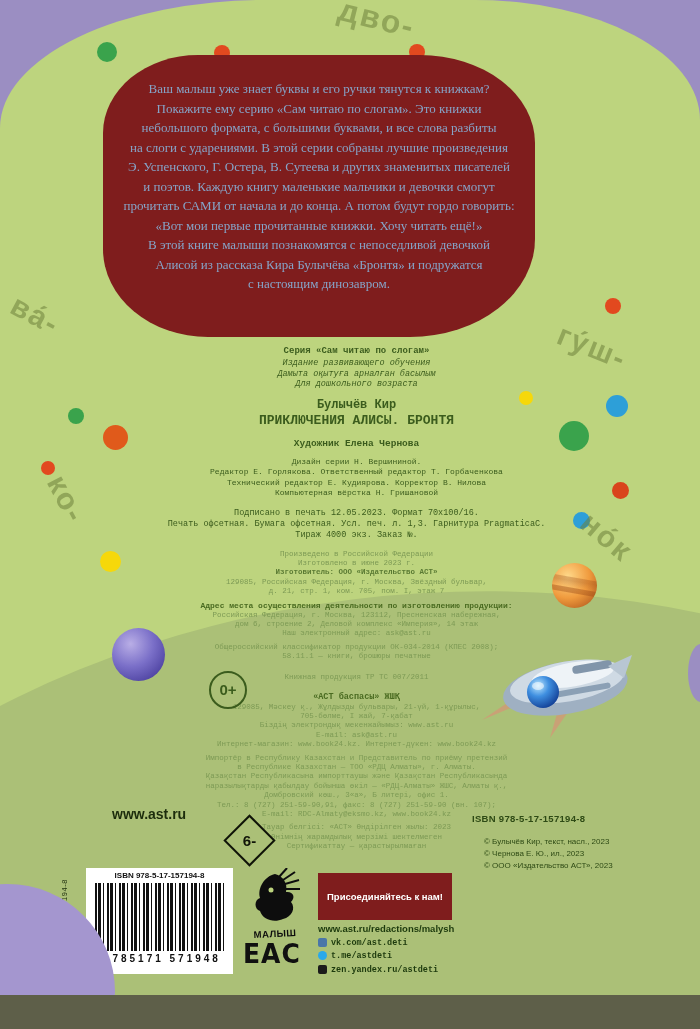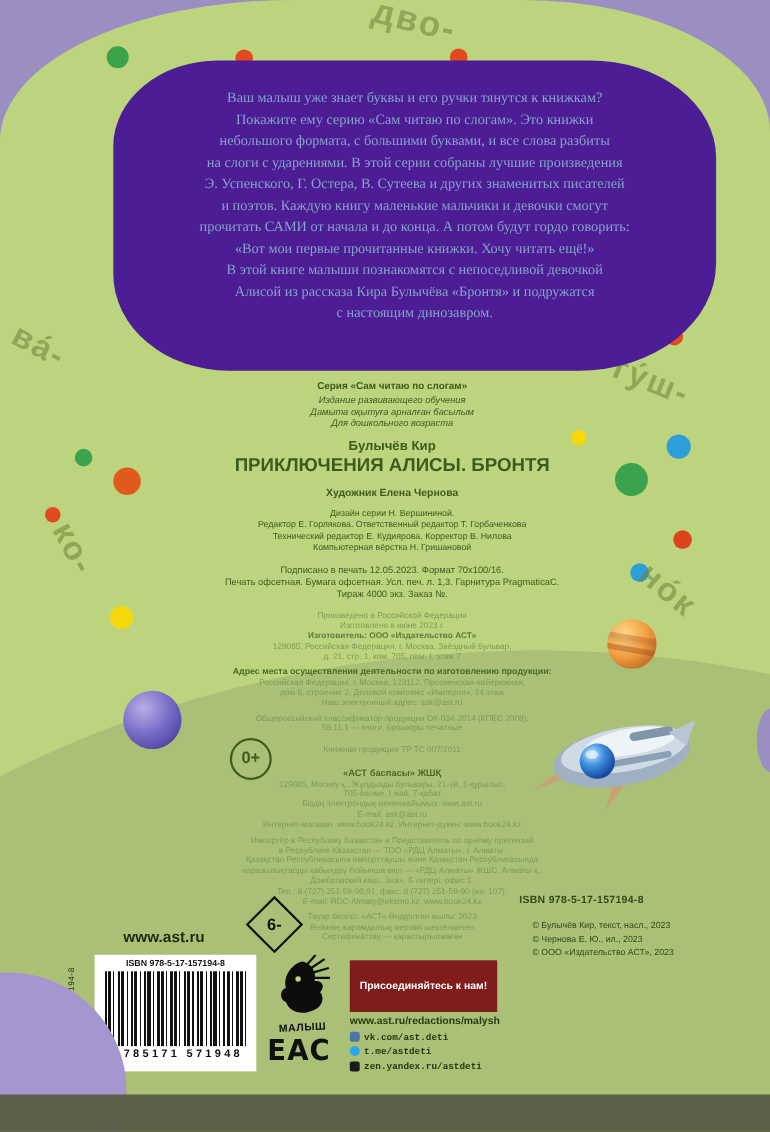--- a/index.html
+++ b/index.html
@@ -7,32 +7,32 @@
         font-family:"Liberation Sans",sans-serif;}
   #blob{position:absolute;inset:0;background:#bdd47e;
         border-radius:265px 225px 0 0 / 128px 120px 0 0;overflow:hidden;}
   #sage{position:absolute;left:-320px;top:596px;width:1460px;height:950px;background:#abc077;
         border-radius:50%;transform:rotate(-7deg);}
   #right-notch{position:absolute;left:688px;top:644px;width:26px;height:58px;background:#9b8ec2;border-radius:50%;}
   .dot{position:absolute;border-radius:50%;}
   .wm{position:absolute;color:rgba(110,128,58,.55);font-weight:bold;letter-spacing:2px;
       font-family:"Liberation Sans",sans-serif;}
   
-  #bubble{position:absolute;left:103px;top:55px;width:548px;height:282px;background:#4c1d95;
+  #bubble{position:absolute;left:103px;top:55px;width:432px;height:282px;background:#7f1d1d;
           border-radius:95px 115px 125px 105px / 78px 88px 98px 88px;}
   #bubble-text{position:absolute;left:18px;right:18px;top:24px;text-align:center;
           color:#86a4c8;font-family:"Liberation Serif",serif;font-size:13px;}
   #bubble-text .ln{line-height:19.5px;}
   
   #colophon{position:absolute;left:78px;right:65px;top:346px;text-align:center;color:#3b5c1d;
-            font-family:Liberation Sans, sans-serif;}
+            font-family:Liberation Mono, monospace;}
   .c-series{font-size:9px;font-weight:bold;margin-bottom:2px;}
   .c-ed .ln{font-size:8.5px;font-style:italic;line-height:10.5px;}
   .c-author{font-size:12px;font-weight:bold;margin-top:8px;}
-  .c-title{font-size:17px;font-weight:bold;margin-top:1px;}
+  .c-title{font-size:13px;font-weight:bold;margin-top:1px;}
   .c-artist{font-size:9.5px;font-weight:bold;margin-top:10px;}
   .c-credits{margin-top:8px;}
   .c-credits .ln{font-size:8px;line-height:10.5px;}
   .c-print{margin-top:9px;}
   .c-print .ln{font-size:8.5px;line-height:11px;}
   .light{color:#7d9a55;}
   .light .ln,.ln-light{font-size:7.5px;line-height:9.4px;}
   .c-made{margin-top:9px;}
   .c-manuf{font-size:7.5px;line-height:9.4px;font-weight:bold;color:#5a7a33;}
   .c-addr-head{font-size:8px;line-height:10px;font-weight:bold;color:#4a6b21;margin-top:4px;}
@@ -48,21 +48,21 @@
   #age-main{position:absolute;left:231px;top:822px;width:33px;height:33px;border:2.5px solid #101408;
             transform:rotate(45deg);}
   #age-main span{position:absolute;inset:0;transform:rotate(-45deg);color:#101408;font-weight:bold;
             font-size:15px;line-height:33px;text-align:center;}
   
   #isbn-block{position:absolute;left:472px;top:813px;color:#2e4a15;text-align:left;}
   #isbn-block .isbn{font-size:9.5px;font-weight:bold;letter-spacing:.3px;}
   #isbn-block .copy{margin-top:12px;}
   #isbn-block .copy .ln{font-size:8px;line-height:12px;margin-left:12px;}
   
-  #site{position:absolute;left:112px;top:843px;font-size:14px;font-weight:bold;color:#1c2c0c;}
+  #site{position:absolute;left:112px;top:806px;font-size:14px;font-weight:bold;color:#1c2c0c;}
   #barcode{position:absolute;left:86px;top:868px;width:147px;height:106px;background:#fff;
            text-align:center;padding-top:3px;box-sizing:border-box;}
   #barcode .bt{font-size:8px;font-weight:bold;color:#111;}
   #bars{margin:3px auto 0;width:129px;height:68px;
         background:repeating-linear-gradient(90deg,#111 0 2px,#fff 2px 3px,#111 3px 6px,#fff 6px 8px,#111 8px 9px,#fff 9px 12px);}
   #barcode .bn{font-size:10px;font-weight:bold;color:#111;letter-spacing:3px;margin-top:2px;}
   #isbn-vert{position:absolute;left:60px;top:872px;height:102px;writing-mode:vertical-rl;
              transform:rotate(180deg);font-size:7.5px;color:#223311;letter-spacing:.5px;}
   #malysh{position:absolute;left:246px;top:868px;width:58px;text-align:center;}
   #malysh .mlabel{font-size:9.5px;font-weight:900;color:#0d0d0d;letter-spacing:.5px;transform:rotate(-3deg);}

